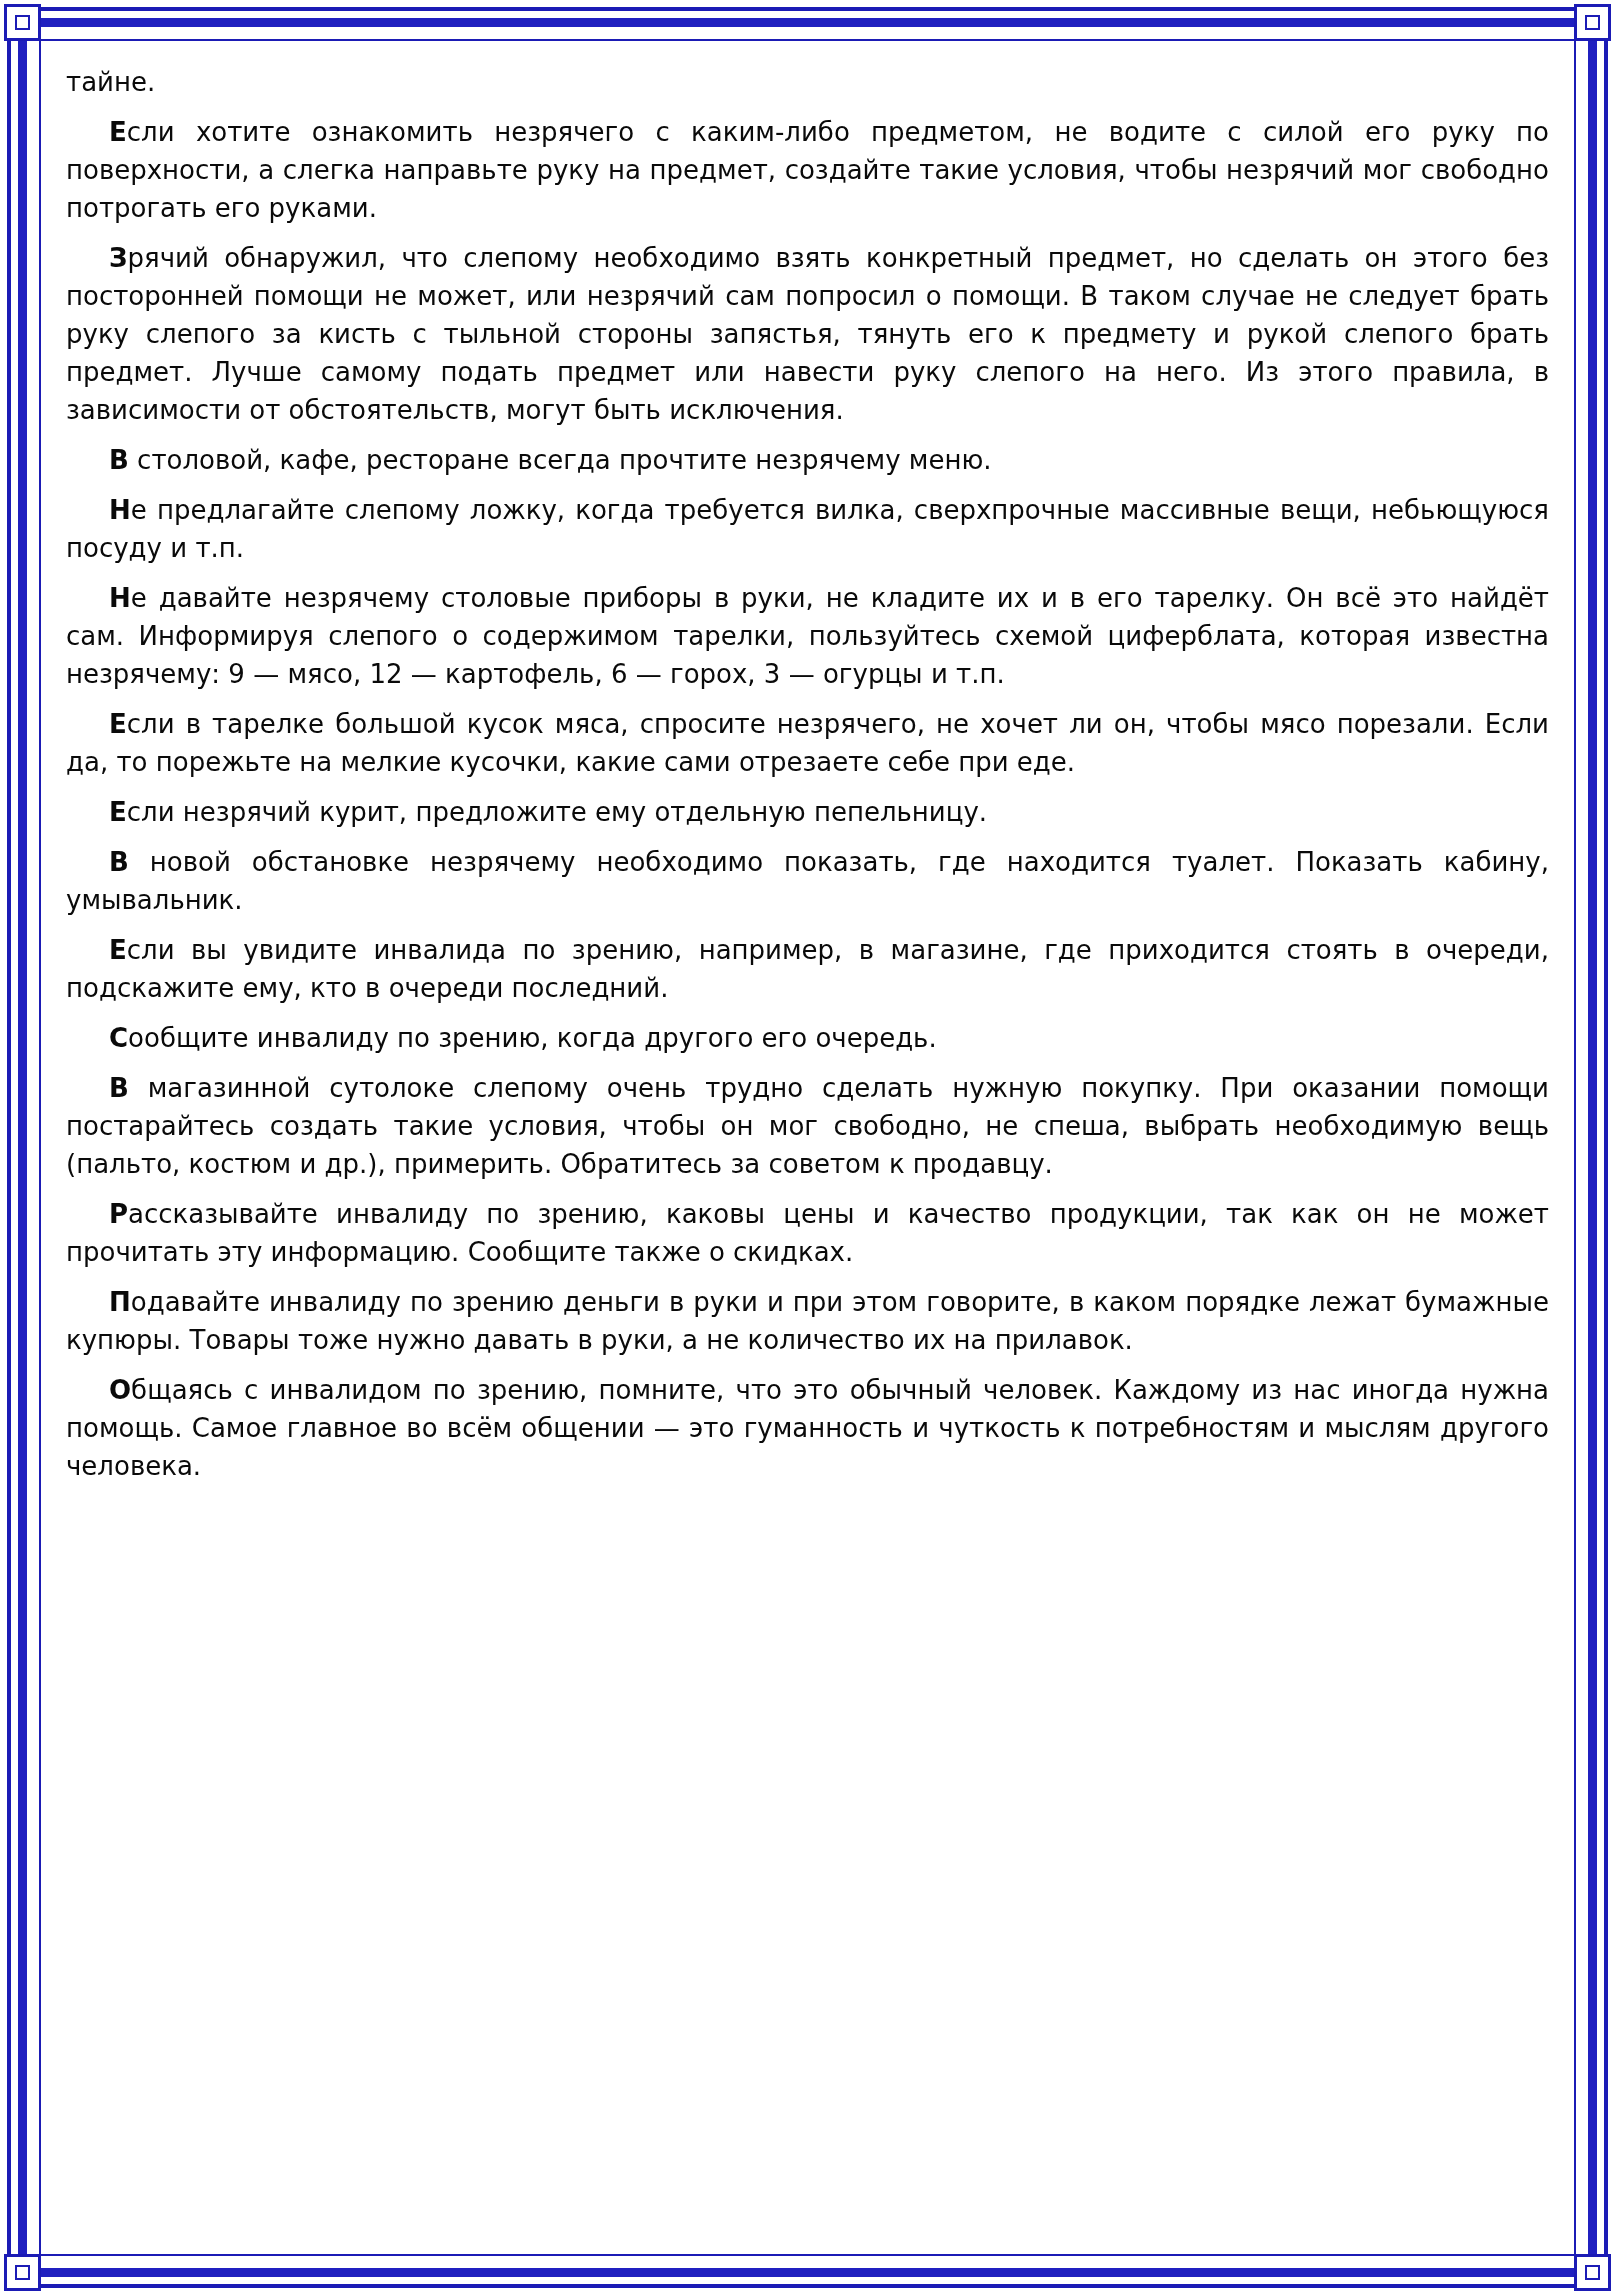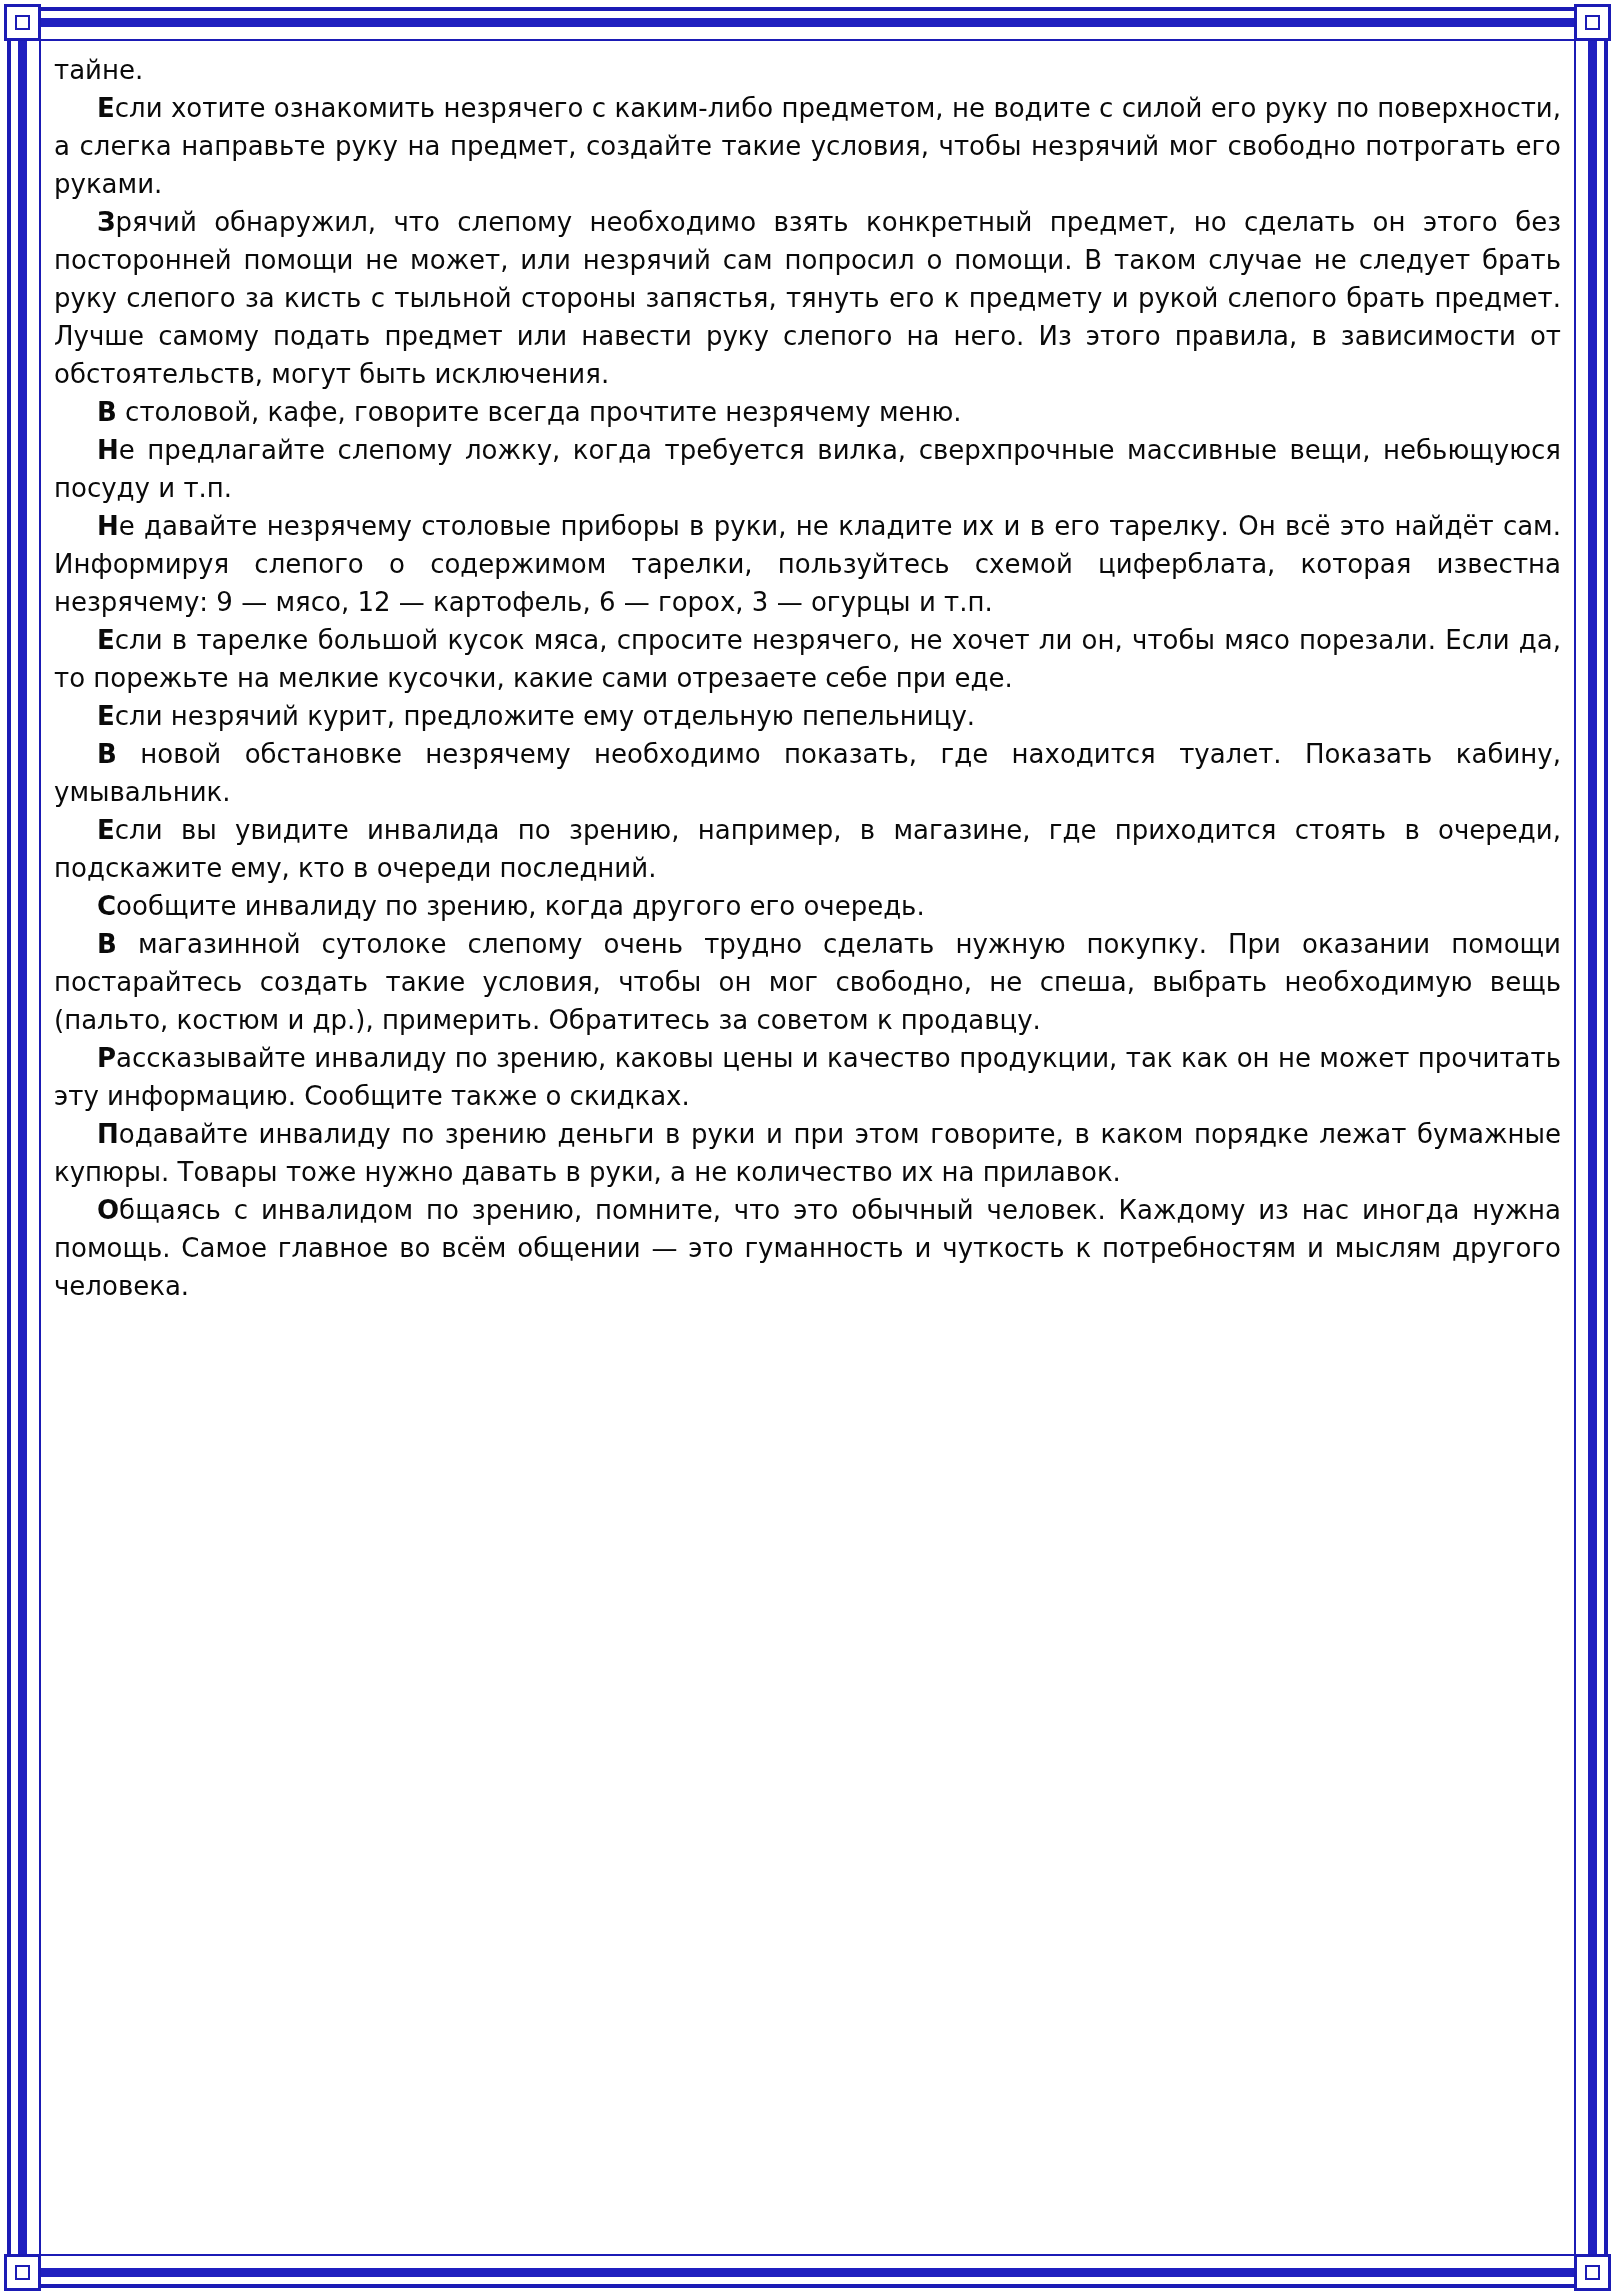--- a/index.html
+++ b/index.html
@@ -83,21 +83,21 @@
     width: 1507px;
     height: 2187px;
     overflow: hidden;
   }
 
   .para {
     font-size: 26px;
     line-height: 38px;
     text-align: justify;
     text-justify: inter-word;
-    margin: 0;
+    margin: 12px;
     color: #0a0a0a;
     font-family: "DejaVu Sans", sans-serif;
   }
   .para.indent {
     text-indent: 43px;
   }
   .para .cap {
     font-weight: bold;
   }
 </style>
@@ -112,21 +112,21 @@
 
   <div class="corner tl"></div>
   <div class="corner tr"></div>
   <div class="corner bl"></div>
   <div class="corner br"></div>
 
   <div class="content" id="content">
       <p class="para"><span>тайне.</span></p>
       <p class="para indent"><span class="cap">Е</span><span>сли хотите ознакомить незрячего с каким-либо предметом, не водите с силой его руку по поверхности, а слегка направьте руку на предмет, создайте такие условия, чтобы незрячий мог свободно потрогать его руками.</span></p>
       <p class="para indent"><span class="cap">З</span><span>рячий обнаружил, что слепому необходимо взять конкретный предмет, но сделать он этого без посторонней помощи не может, или незрячий сам попросил о помощи. В таком случае не следует брать руку слепого за кисть с тыльной стороны запястья, тянуть его к предмету и рукой слепого брать предмет. Лучше самому подать предмет или навести руку слепого на него. Из этого правила, в зависимости от обстоятельств, могут быть исключения.</span></p>
-      <p class="para indent"><span class="cap">В</span><span> столовой, кафе, говорите всегда прочтите незрячему меню.</span></p>
+      <p class="para indent"><span class="cap">В</span><span> столовой, кафе, ресторане всегда прочтите незрячему меню.</span></p>
       <p class="para indent"><span class="cap">Н</span><span>е предлагайте слепому ложку, когда требуется вилка, сверхпрочные массивные вещи, небьющуюся посуду и т.п.</span></p>
       <p class="para indent"><span class="cap">Н</span><span>е давайте незрячему столовые приборы в руки, не кладите их и в его тарелку. Он всё это найдёт сам. Информируя слепого о содержимом тарелки, пользуйтесь схемой циферблата, которая известна незрячему: 9 — мясо, 12 — картофель, 6 — горох, 3 — огурцы и т.п.</span></p>
       <p class="para indent"><span class="cap">Е</span><span>сли в тарелке большой кусок мяса, спросите незрячего, не хочет ли он, чтобы мясо порезали. Если да, то порежьте на мелкие кусочки, какие сами отрезаете себе при еде.</span></p>
       <p class="para indent"><span class="cap">Е</span><span>сли незрячий курит, предложите ему отдельную пепельницу.</span></p>
       <p class="para indent"><span class="cap">В</span><span> новой обстановке незрячему необходимо показать, где находится туалет. Показать кабину, умывальник.</span></p>
       <p class="para indent"><span class="cap">Е</span><span>сли вы увидите инвалида по зрению, например, в магазине, где приходится стоять в очереди, подскажите ему, кто в очереди последний.</span></p>
       <p class="para indent"><span class="cap">С</span><span>ообщите инвалиду по зрению, когда другого его очередь.</span></p>
       <p class="para indent"><span class="cap">В</span><span> магазинной сутолоке слепому очень трудно сделать нужную покупку. При оказании помощи постарайтесь создать такие условия, чтобы он мог свободно, не спеша, выбрать необходимую вещь (пальто, костюм и др.), примерить. Обратитесь за советом к продавцу.</span></p>
       <p class="para indent"><span class="cap">Р</span><span>ассказывайте инвалиду по зрению, каковы цены и качество продукции, так как он не может прочитать эту информацию. Сообщите также о скидках.</span></p>
       <p class="para indent"><span class="cap">П</span><span>одавайте инвалиду по зрению деньги в руки и при этом говорите, в каком порядке лежат бумажные купюры. Товары тоже нужно давать в руки, а не количество их на прилавок.</span></p>

